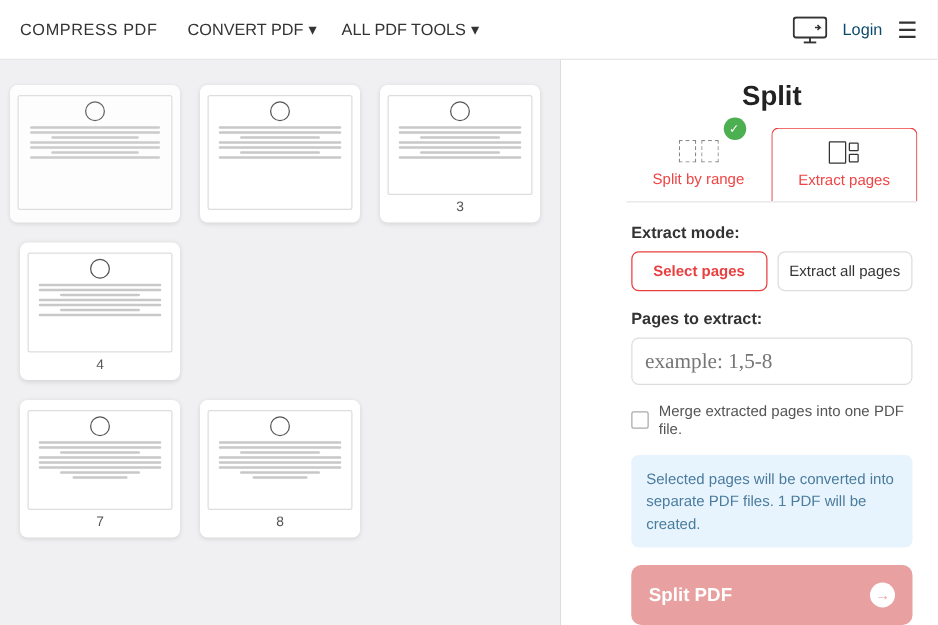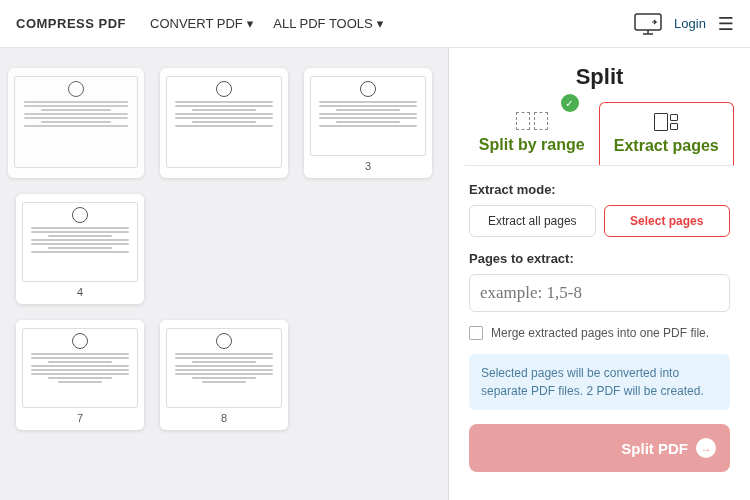--- a/index.html
+++ b/index.html
@@ -9,21 +9,21 @@
     .header {
       display: flex;
       align-items: center;
       background: #fff;
       height: 48px;
       padding: 0 16px;
       border-bottom: 1px solid #e5e5e5;
       gap: 24px;
     }
     .header-brand {
-      font-weight: 700;
+      font-weight: 400;
       font-size: 13px;
       color: #333;
       letter-spacing: 0.5px;
     }
     .header-nav {
       display: flex;
       gap: 20px;
       align-items: center;
     }
     .header-nav-item {
@@ -131,20 +131,21 @@
     }
 
     
     .right-panel {
       width: 302px;
       background: #fff;
       border-left: 1px solid #ddd;
       display: flex;
       flex-direction: column;
       overflow-y: auto;
+      padding-left: 36px;
     }
     .split-title {
       text-align: center;
       font-size: 22px;
       font-weight: 600;
       color: #222;
       padding: 16px 0 12px;
     }
 
     
@@ -163,23 +164,22 @@
       cursor: pointer;
       border-radius: 6px 6px 0 0;
       position: relative;
       gap: 6px;
     }
     .mode-tab.active {
       border: 1.5px solid #e84040;
       border-bottom: none;
     }
     .mode-tab-label {
-      font-size: 16px;
-      color: #4d7c0f;
-      font-weight: bold;
+      font-size: 12px;
+      color: #ef4444;
     }
     .check-badge {
       position: absolute;
       top: -8px;
       right: 20px;
       width: 18px;
       height: 18px;
       background: #4caf50;
       border-radius: 50%;
       display: flex;
@@ -310,21 +310,21 @@
       background: #e8a0a0;
       color: #fff;
       border: none;
       border-radius: 8px;
       padding: 14px;
       font-size: 15px;
       font-weight: 600;
       cursor: pointer;
       display: flex;
       align-items: center;
-      justify-content: flex-end;
+      justify-content: space-between;
       gap: 8px;
       width: calc(100% - 40px);
     }
   </style>
 </head>
 <body>
 
 <header class="header">
   <span class="header-brand">COMPRESS PDF</span>
   <nav class="header-nav">
@@ -467,36 +467,36 @@
             <div class="sm-page"></div>
             <div class="sm-page"></div>
           </div>
         </div>
         <span class="mode-tab-label">Extract pages</span>
       </div>
     </div>
 
     <div class="section-label">Extract mode:</div>
     <div class="extract-mode-row">
+      <button class="extract-btn active">Select pages</button>
       <button class="extract-btn">Extract all pages</button>
-      <button class="extract-btn active">Select pages</button>
     </div>
 
     <div class="pages-input-section">
       <div class="section-label" style="padding: 0 0 8px;">Pages to extract:</div>
       <input type="text" class="pages-input" placeholder="example: 1,5-8" style="">
     </div>
 
     <div class="merge-row">
       <div class="merge-checkbox"></div>
       <span class="merge-label">Merge extracted pages into one PDF file.</span>
     </div>
 
     <div class="info-box">
-      <p class="info-text">Selected pages will be converted into separate PDF files. 2 PDF will be created.</p>
+      <p class="info-text">Selected pages will be converted into separate PDF files. 1 PDF will be created.</p>
     </div>
 
     <button class="split-pdf-btn">
       <span>Split PDF</span>
       <span style="background:#fff;color:#e8a0a0;border-radius:50%;width:20px;height:20px;display:flex;align-items:center;justify-content:center;font-size:12px;">→</span>
     </button>
   </div>
 
 </div>
 

